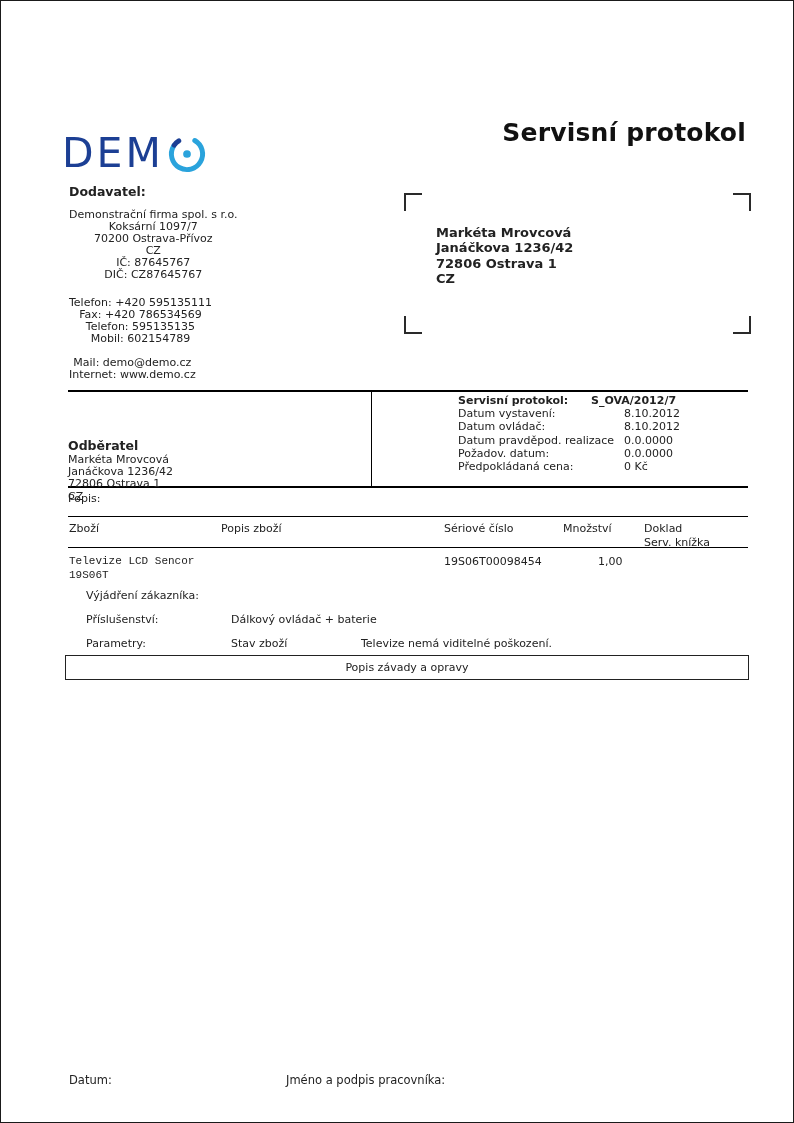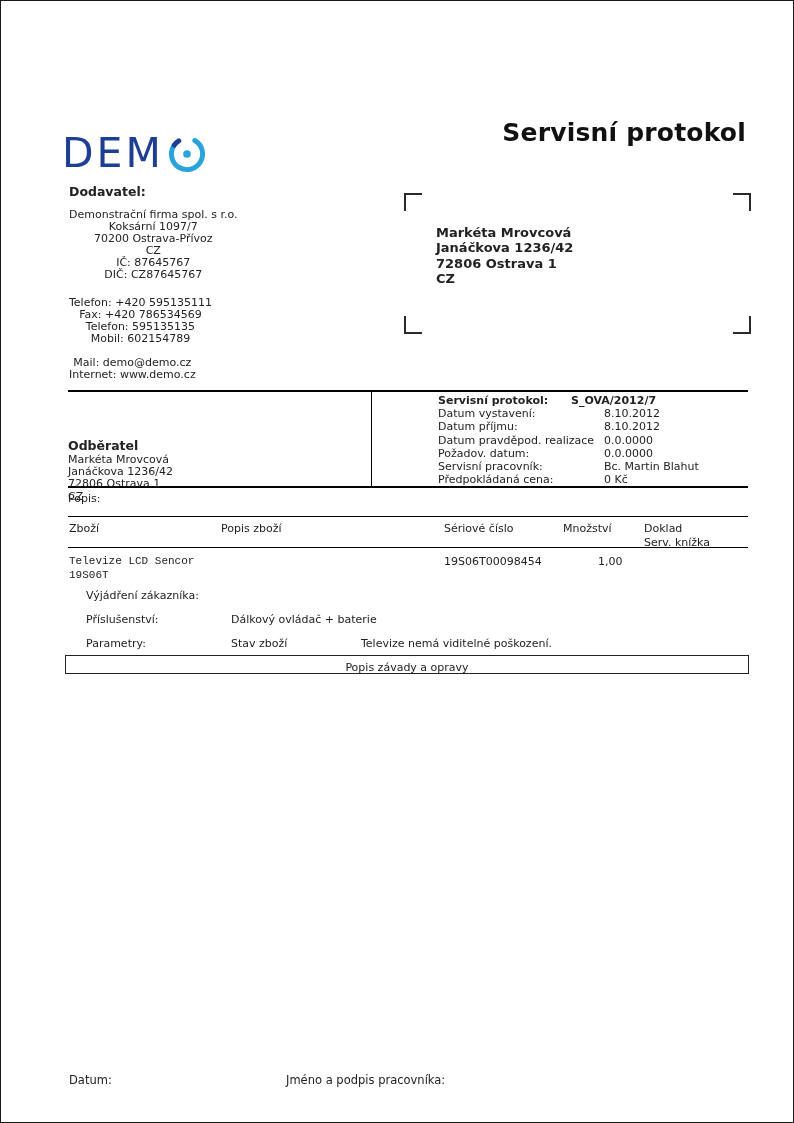--- a/index.html
+++ b/index.html
@@ -37,21 +37,21 @@
   
   .info-section {
     position:absolute; left:67px; top:389px; width:680px; height:94px;
     border-top:2px solid #000; border-bottom:2px solid #000;
     box-sizing:content-box; display:flex;
   }
   .cust-cell { width:303px; padding-top:2px; }
   .cust-heading { font-size:12.5px; font-weight:bold; line-height:16px;margin-top:44px; }
   .cust-lines { font-size:11px; line-height:12.2px; }
   .proto-cell { flex:1; border-left:1px solid #000; padding-left:66px; padding-top:2px; font-size:11px; }
-  .proto-row { display:flex; line-height:13.2px; white-space:nowrap; }
+  .proto-row { display:flex; line-height:13.2px; white-space:nowrap;margin-left:20px; }
   .proto-row.first { font-weight:bold; }
   .proto-row.first .p-label { width:133px; }
   .p-label { width:166px; flex:0 0 auto; }
 
   
   .popis-row { position:absolute; left:67px; top:485px; width:680px; height:31px; box-sizing:border-box; border-bottom:1px solid #000; font-size:11px; padding-top:6px; }
   .thead { position:absolute; left:67px; top:516px; width:680px; height:31px; box-sizing:border-box; border-bottom:1px solid #000; font-size:11px; }
   .thead span, .item-row span.cell { position:absolute; white-space:nowrap; }
   .h1 { top:5px; }
   .h2 { top:19px; }
@@ -67,21 +67,21 @@
 
   
   .detail-row { position:absolute; left:85px; width:662px; font-size:11px; }
   .detail-row .d-label { position:absolute; left:0; white-space:nowrap; }
   .detail-row .d-val  { position:absolute; left:145px; white-space:nowrap; }
   .detail-row .d-val2 { position:absolute; left:275px; white-space:nowrap; }
   .dr0 { top:588px; } .dr1 { top:612px; } .dr2 { top:636px; }
 
   
   .repair-box {
-    position:absolute; left:64px; top:654px; width:684px; height:19px;
+    position:absolute; left:64px; top:654px; width:684px; height:25px;
     box-sizing:border-box; border:1px solid #222;
     text-align:center; font-size:11px; line-height:23px;
   }
 
   
   .footer-label { position:absolute; font-size:11.5px; white-space:nowrap; }
   .f-date { left:68px; top:1072px; }
   .f-sign { left:285px; top:1072px; }
 </style>
 </head>
@@ -144,34 +144,30 @@
     <div class="proto-cell">
       <div class="proto-row first">
         <span class="p-label">Servisní protokol:</span>
         <span>S_OVA/2012/7</span>
       </div>
       <div class="proto-row">
         <span class="p-label">Datum vystavení:</span>
         <span>8.10.2012</span>
       </div>
       <div class="proto-row">
-        <span class="p-label">Datum příjmu:</span>
+        <span class="p-label">Datum ovládač:</span>
         <span>8.10.2012</span>
       </div>
       <div class="proto-row">
         <span class="p-label">Datum pravděpod. realizace</span>
         <span>0.0.0000</span>
       </div>
       <div class="proto-row">
         <span class="p-label">Požadov. datum:</span>
         <span>0.0.0000</span>
-      </div>
-      <div class="proto-row">
-        <span class="p-label">Servisní pracovník:</span>
-        <span>Bc. Martin Blahut</span>
       </div>
       <div class="proto-row">
         <span class="p-label">Předpokládaná cena:</span>
         <span>0 Kč</span>
       </div>
     </div>
   </div>
 
   <div class="popis-row">
     <span>Popis:</span>

